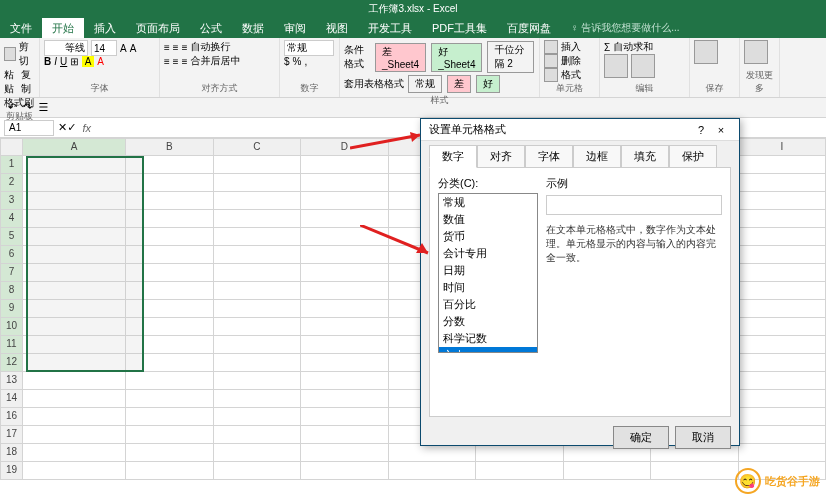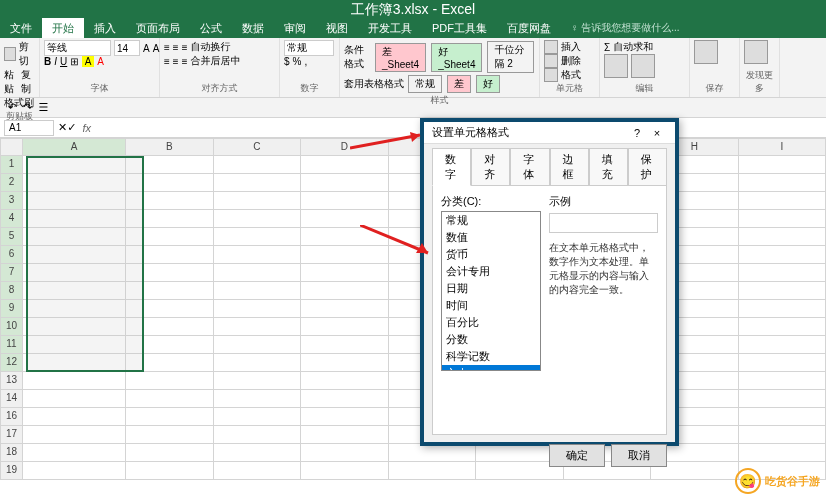--- a/index.html
+++ b/index.html
@@ -1,19 +1,19 @@
 <!DOCTYPE html>
 <html><head>
 <meta charset="utf-8">
 <style>
 * { margin: 0; padding: 0; box-sizing: border-box; font-family: "Microsoft YaHei", SimSun, sans-serif; }
 body { background: #fff; width: 826px; height: 500px; overflow: hidden; position: relative; font-size: 11px; }
 
 
-.titlebar { background: #217346; height: 18px; color: #fff; text-align: center; line-height: 18px; font-size: 14px; }
+.titlebar { background: #217346; height: 18px; color: #fff; text-align: center; line-height: 18px; font-size: 10px; }
 
 
 .ribbon-tabs { background: #217346; height: 20px; display: flex; }
 .ribbon-tab { padding: 0 10px; color: #fff; line-height: 20px; cursor: pointer; font-size: 11px; }
 .ribbon-tab.active { background: #fff; color: #217346; }
 .tellme { color: #c0e0d0; margin-left: 10px; font-size: 10px; line-height: 20px; }
 
 
 .ribbon { background: #f3f3f3; border-bottom: 1px solid #d4d4d4; height: 60px; display: flex; font-size: 10px; }
 .ribbon-group { border-right: 1px solid #e0e0e0; padding: 2px 4px; display: flex; flex-direction: column; justify-content: space-between; }
@@ -43,21 +43,21 @@
 .col-hdr.std { width: 100px; }
 .row { display: flex; height: 18px; }
 .row-hdr { width: 26px; border: 1px solid #d4d4d4; border-top: none; background: #f0f0f0; text-align: center; line-height: 16px; font-size: 10px; color: #444; }
 .row-hdr.sel { background: #d4e8d4; }
 .cell { border-right: 1px solid #d4d4d4; border-bottom: 1px solid #d4d4d4; }
 .cell.colA { width: 118px; }
 .cell.std { width: 100px; }
 .selection { position: absolute; left: 26px; top: 18px; width: 118px; height: 216px; border: 2px solid #217346; background: rgba(200,200,200,0.2); pointer-events: none; }
 
 
-.dialog { position: absolute; left: 420px; top: 118px; width: 259px; height: 328px; background: #f0f0f0; border: 4px solid #0c4a6e; box-shadow: 2px 2px 8px rgba(0,0,0,0.3); }
+.dialog { position: absolute; left: 420px; top: 118px; width: 320px; height: 328px; background: #f0f0f0; border: 1px solid #0c4a6e; box-shadow: 2px 2px 8px rgba(0,0,0,0.3); }
 .dlg-title { background: #fff; height: 22px; border-bottom: 1px solid #ddd; display: flex; align-items: center; padding: 0 8px; font-size: 11px; }
 .dlg-title .spacer { flex: 1; }
 .dlg-close { width: 20px; text-align: center; cursor: pointer; }
 .dlg-tabs { display: flex; padding: 4px 8px 0 8px; gap: 0; font-size: 11px; }
 .dlg-tab { padding: 3px 12px; border: 1px solid #ccc; border-bottom: none; background: #f8f8f8; cursor: pointer; }
 .dlg-tab.active { background: #fff; border-bottom: 1px solid #fff; position: relative; z-index: 1; }
 .dlg-body { background: #fff; margin: 0 8px 8px 8px; border: 1px solid #ccc; height: 250px; padding: 8px; display: flex; gap: 8px; position: relative; top: -1px; }
 .cat-area { width: 100px; }
 .cat-label { font-size: 11px; margin-bottom: 2px; }
 .cat-list { border: 1px solid #888; height: 160px; overflow-y: auto; font-size: 11px; background: #fff; }
@@ -117,21 +117,21 @@
         </div>
       <div class="ribbon-row">
           <span>格式刷</span>
         </div>
     </div>
     <div class="ribbon-group-label">剪贴板</div>
   </div>
   <div class="ribbon-group" style="width:120px">
     <div>
       <div class="ribbon-row">
-        <input class="font-select" style="width: 67px;" value="等线">
+        <input class="font-select" style="width: 44px; text-align: right;" value="等线">
         <input class="font-select" style="width: 26px;" value="14">
         <span>A</span>
         <span>A</span>
       </div>
       <div class="ribbon-row">
         <b>B</b>
         <i>I</i>
         <u>U</u>
         <span>⊞</span>
         <span style="background:#ff0;padding:0 3px">A</span>

